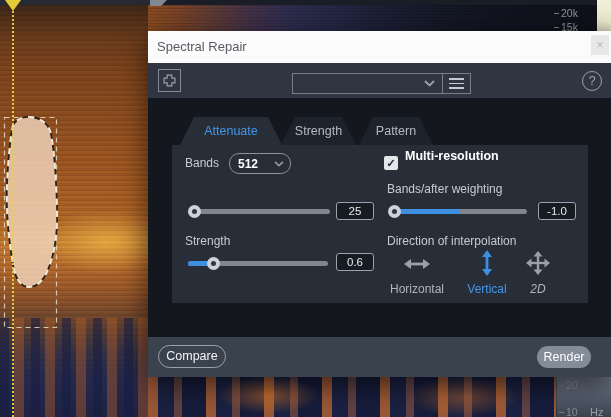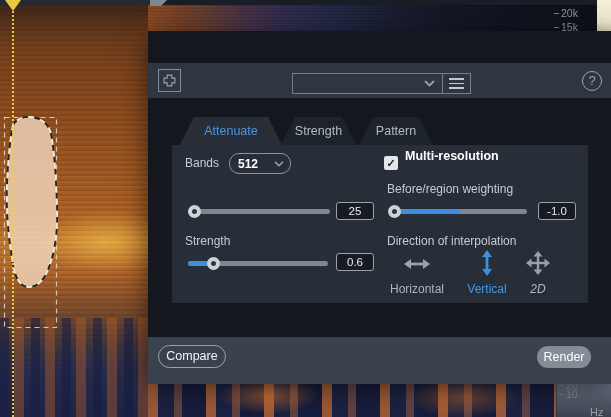--- a/index.html
+++ b/index.html
@@ -103,21 +103,21 @@
   .handle::after { content:""; position:absolute; left:4px; top:4px; width:5px; height:5px;
     border-radius:50%; background:#30363e; }
   .valbox { position:absolute; width:38px; height:18px; border:1px solid #9ba2ab; border-radius:3px;
     background:#171b22; color:#e8eaec; font-size:11.5px; text-align:center; line-height:16px; }
 
   .dir-label { position:absolute; top:137px; text-align:center; font-size:12px; color:#aeb5bd; }
   .dir-label.selected { color:#4596e8; }
   .dir-icon { position:absolute; }
 
   
-  #bottombar { position:absolute; left:0; top:306px; width:100%; height:47px; background:#3a424d; }
+  #bottombar { position:absolute; left:0; top:306px; width:100%; height:40px; background:#3a424d; }
   #compare-btn { position:absolute; left:10px; top:8px; width:68px; height:23px;
     border:1px solid #9aa2ab; border-radius:12px; color:#f2f4f6; font-size:12.5px;
     text-align:center; line-height:21px; }
   #render-btn { position:absolute; left:389px; top:9px; width:54px; height:22px;
     background:#838c97; border-radius:11px; color:#fff; font-size:12.5px;
     text-align:center; line-height:22px; }
 </style>
 </head>
 <body>
 
@@ -143,39 +143,43 @@
         <span>15k</span>
       </div>
   </div>
   <div id="pale-strip"></div>
 
   <div id="freq-bottom">
     <div class="ftick" style="left:2px;top:3px;">
         <span class="dash"></span>
         <span>20</span>
       </div>
-    <div class="ftick" style="left:2px;top:12px;">
+    <div class="ftick" style="left:2px;top:30px;">
         <span class="dash"></span>
         <span>10</span>
       </div>
     <div id="hz-unit">Hz</div>
   </div>
 
   <svg id="selection" width="70" height="240" viewBox="0 0 70 240">
     <rect x="4.5" y="17.5" width="52" height="210" fill="none" stroke="#e4ddca" stroke-width="1.2" stroke-dasharray="5 4" opacity="0.85"></rect>
     <path d="M13,25 C16,19 24,16 31,17 C41,18 49,24 51,34 C55,55 56,80 57,105 C58,130 55,152 49,167 C45,179 37,188 28,187 C19,186 14,176 12,158 C8,134 6,108 7,84 C8,62 10,38 13,25 Z" fill="rgba(242,213,188,0.82)"></path>
     <path d="M13,25 C16,19 24,16 31,17 C41,18 49,24 51,34 C55,55 56,80 57,105 C58,130 55,152 49,167 C45,179 37,188 28,187 C19,186 14,176 12,158 C8,134 6,108 7,84 C8,62 10,38 13,25 Z" fill="none" stroke="#2b2119" stroke-width="1.8" stroke-dasharray="6 6"></path>
     <path d="M13,25 C16,19 24,16 31,17 C41,18 49,24 51,34 C55,55 56,80 57,105 C58,130 55,152 49,167 C45,179 37,188 28,187 C19,186 14,176 12,158 C8,134 6,108 7,84 C8,62 10,38 13,25 Z" fill="none" stroke="#f2ecda" stroke-width="1.8" stroke-dasharray="6 6" stroke-dashoffset="6"></path>
   </svg>
 
   <div id="playhead-line"></div>
   <div id="playhead-marker"></div>
 
   <div id="dialog">
 
+    <div id="titlebar">
+      <div id="dialog-title">Spectral Repair</div>
+      <div id="close-btn"><span>×</span></div>
+    </div>
 
     <div id="dlg-toolbar">
       <div id="plus-btn">
         <svg width="17" height="17" viewBox="0 0 22 22">
           <path d="M8 4 H14 V8 H18 V14 H14 V18 H8 V14 H4 V8 H8 Z" fill="none" stroke="#9aa1a9" stroke-width="1.5"></path>
         </svg>
       </div>
       <div id="combo">
         <div id="preset-box">
           <span></span>
@@ -206,21 +210,21 @@
         <svg width="10" height="6" viewBox="0 0 11 7">
           <path d="M1 1 L5.5 5.5 L10 1" fill="none" stroke="#9aa1a9" stroke-width="1.8"></path>
         </svg>
       </div>
 
       <div id="multires-box">
         <span>✓</span>
       </div>
       <div id="multires-label">Multi-resolution</div>
 
-      <div class="plabel" style="left:215px;top:37px;">Before/region weighting</div>
+      <div class="plabel" style="left:215px;top:37px;">Bands/after weighting</div>
 
       <div class="track" style="left:16px;top:64px;width:142px;"></div>
       <div class="handle" style="left:15.5px;top:60px;"></div>
       <div class="valbox" style="left:164px;top:57px;">25</div>
 
       <div class="track" style="left:217px;top:64px;width:138px;"></div>
       <div class="fill" style="left:217px;top:64px;width:71px;"></div>
       <div class="handle" style="left:215.5px;top:60px;"></div>
       <div class="valbox" style="left:366px;top:57px;">-1.0</div>
 

